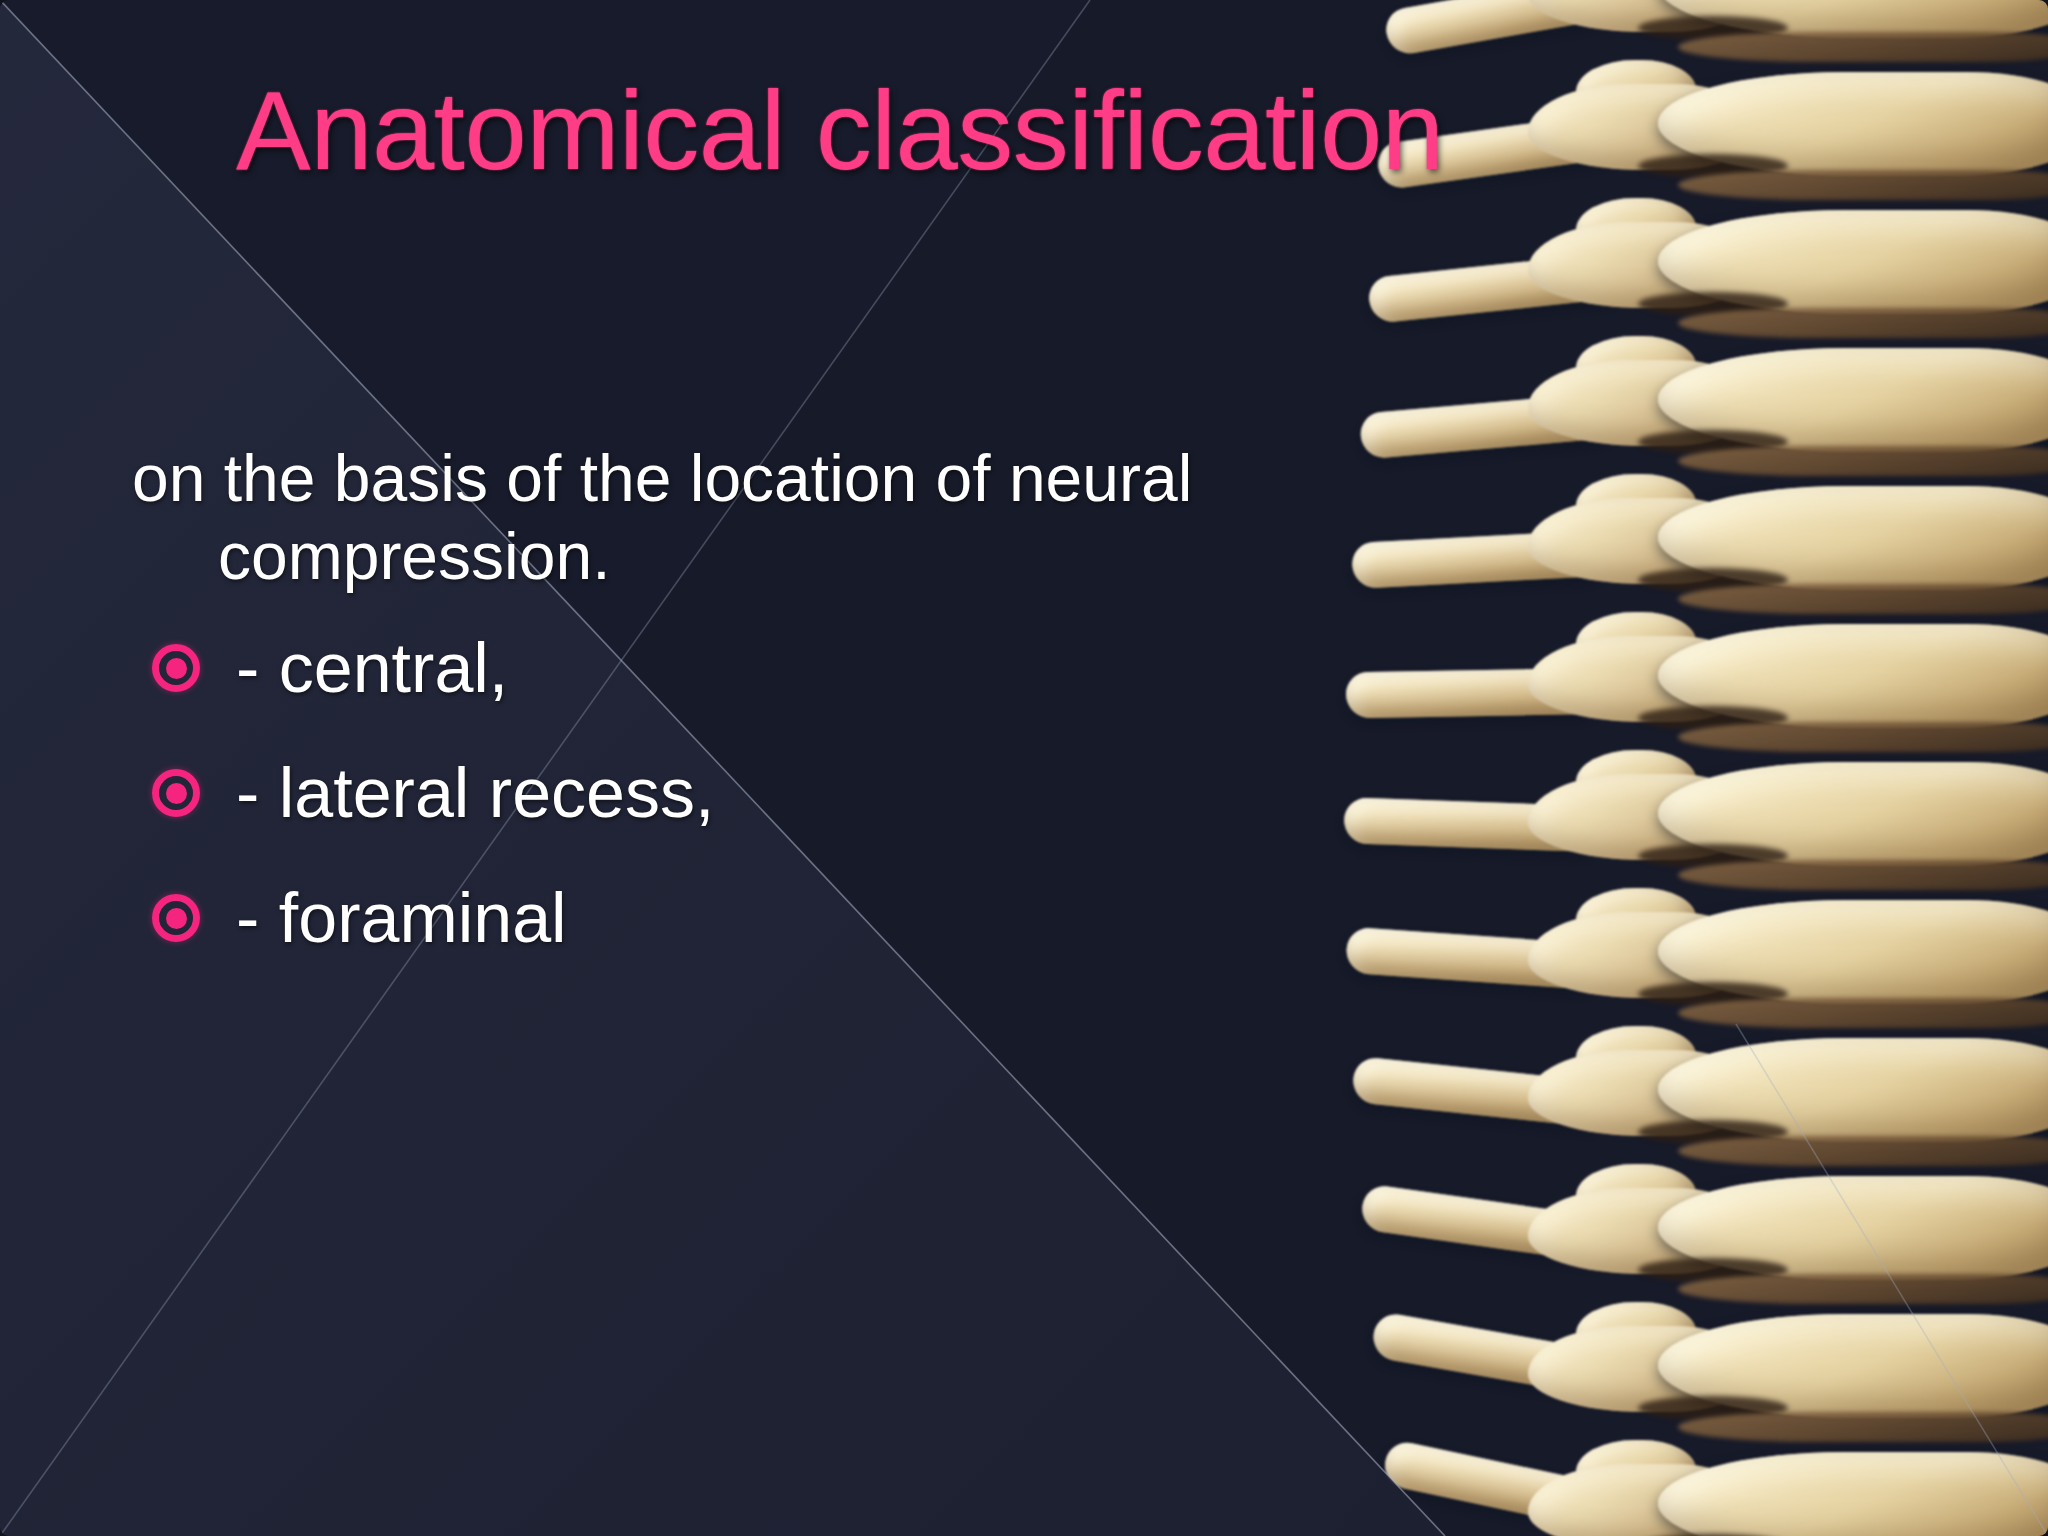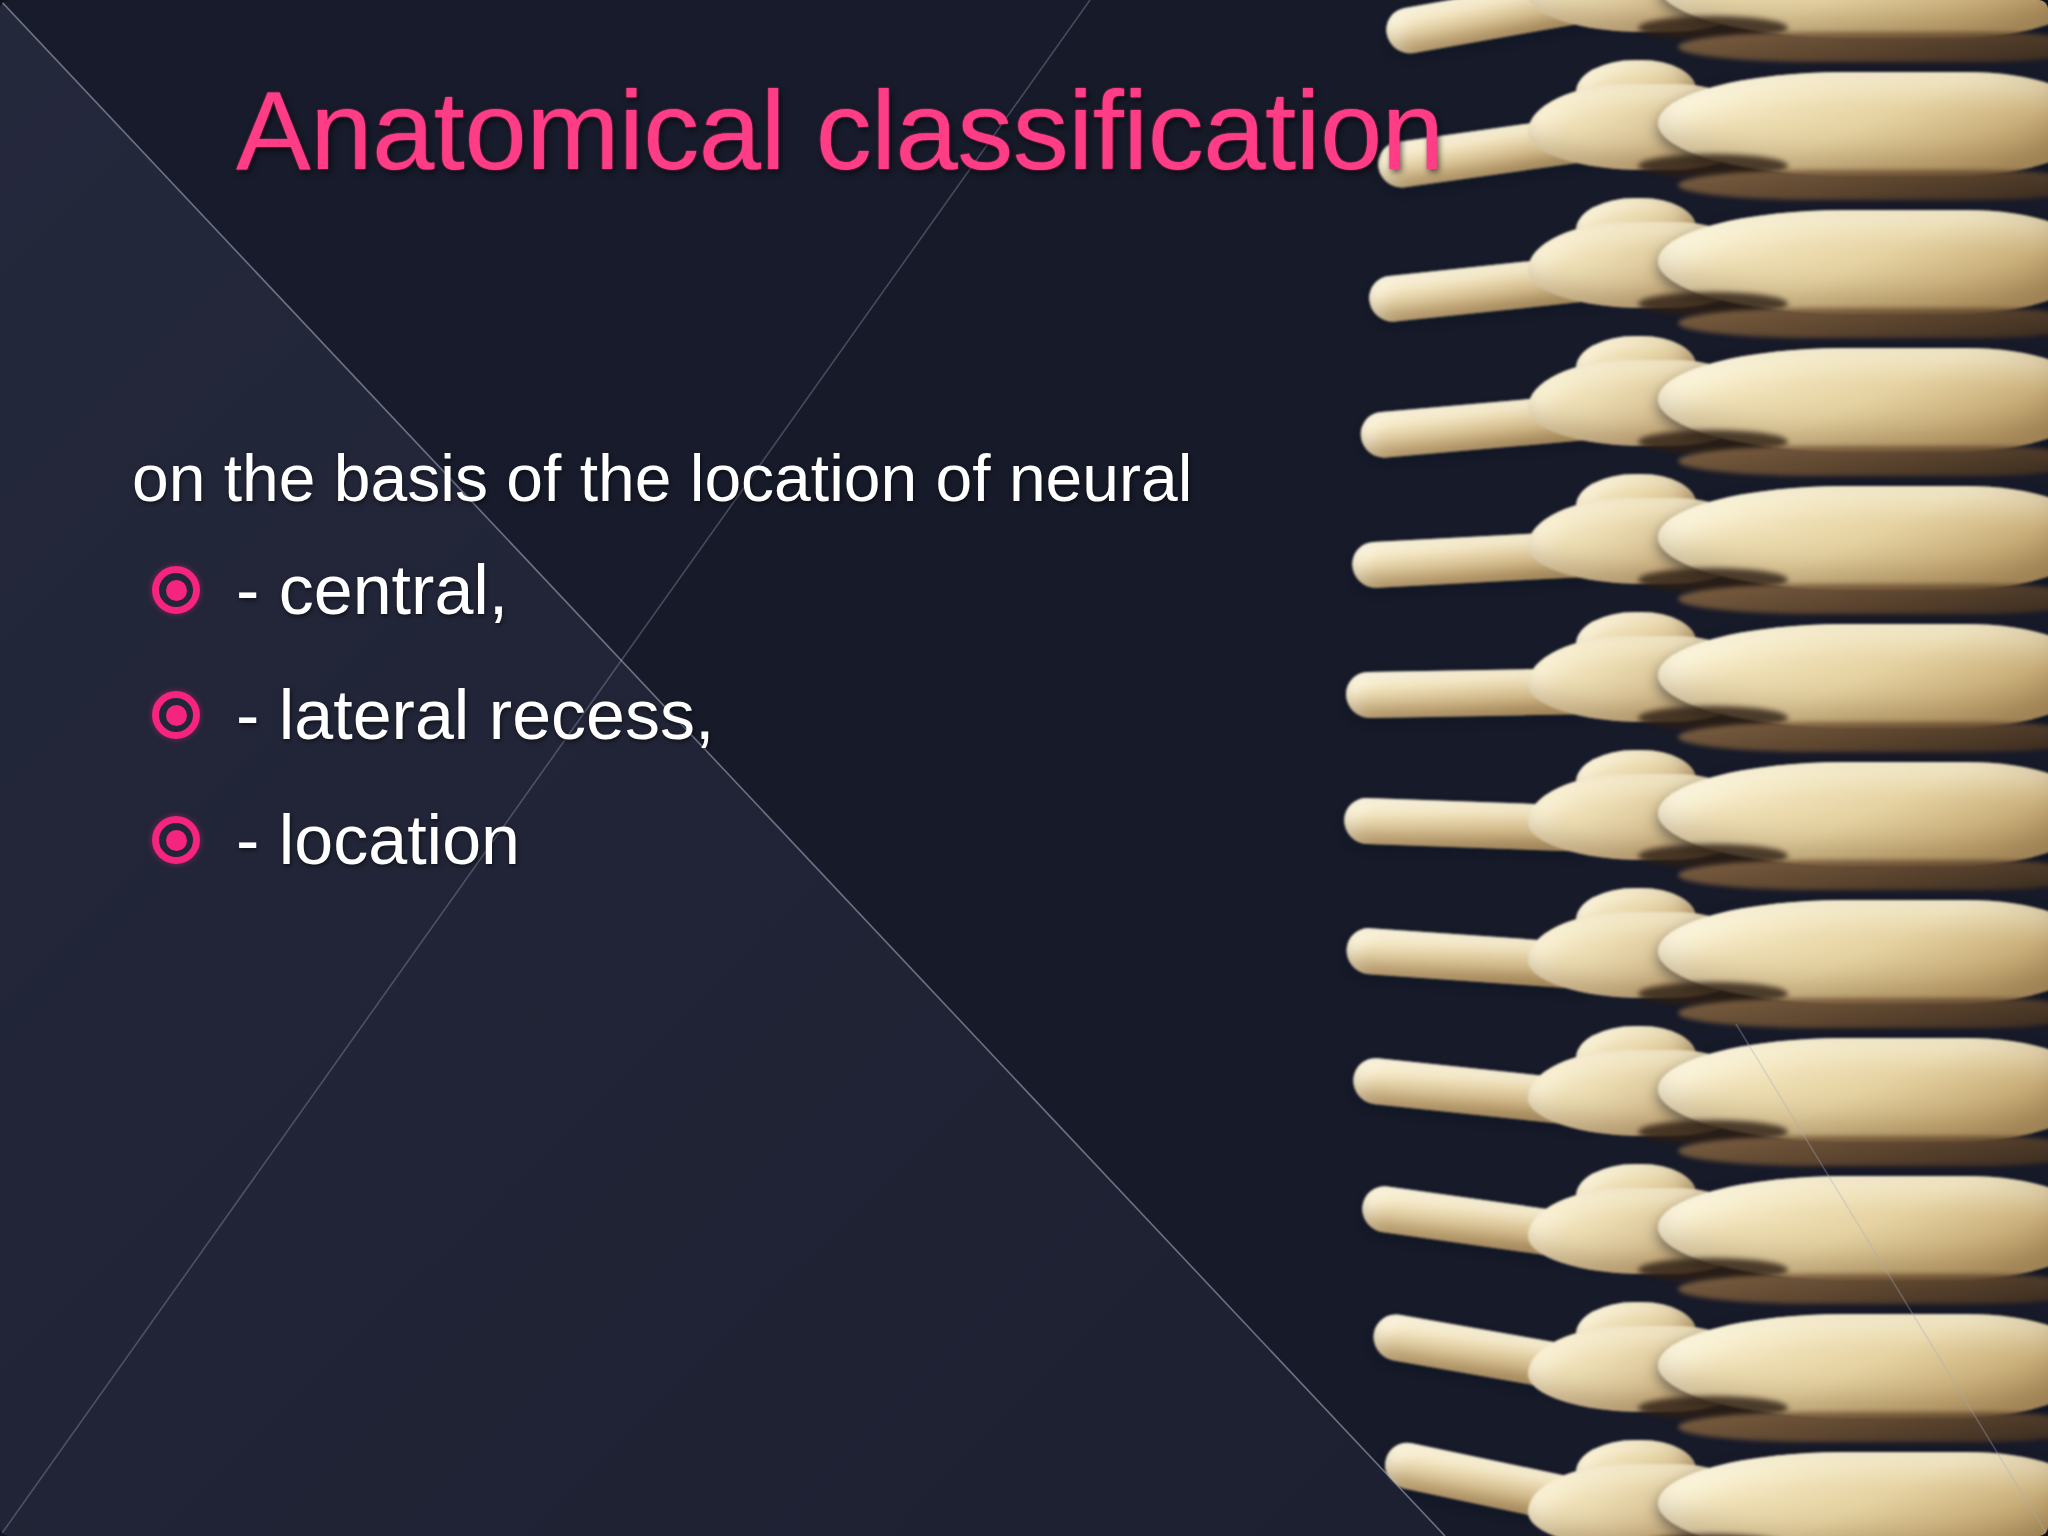--- a/index.html
+++ b/index.html
@@ -352,37 +352,38 @@
     <line class="faint" x1="1090" y1="0" x2="0" y2="1536"></line>
     <line class="faint" x1="1736" y1="1024" x2="2048" y2="1536"></line>
   </svg>
 
   <div class="title">Anatomical classification</div>
 
   <div class="body-block">
 
     <div class="lead">
       <span>on the basis of the location of neural</span>
+      <span class="cont">compression.</span>
     </div>
 
     <ul class="bullets">
       <li>
         <span class="bullet-marker">
             <i></i>
           </span>
         <span class="bullet-text">- central,</span>
       </li>
       <li>
         <span class="bullet-marker">
             <i></i>
           </span>
         <span class="bullet-text">- lateral recess,</span>
       </li>
       <li>
         <span class="bullet-marker">
             <i></i>
           </span>
-        <span class="bullet-text">- location</span>
+        <span class="bullet-text">- foraminal</span>
       </li>
     </ul>
 
   </div>
 </div>
 
 </body></html>

